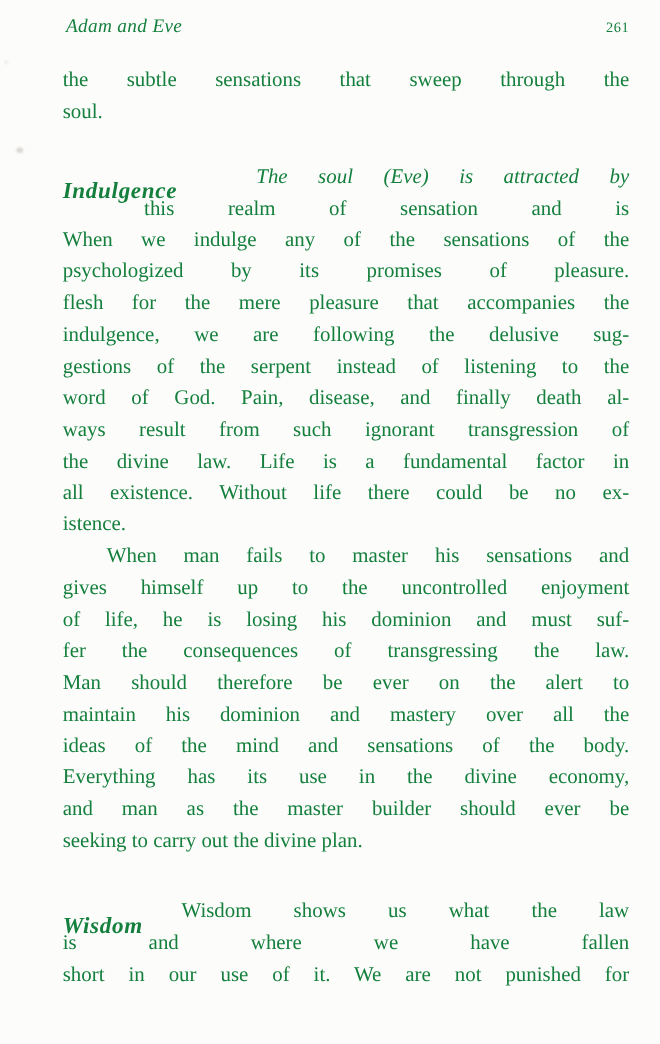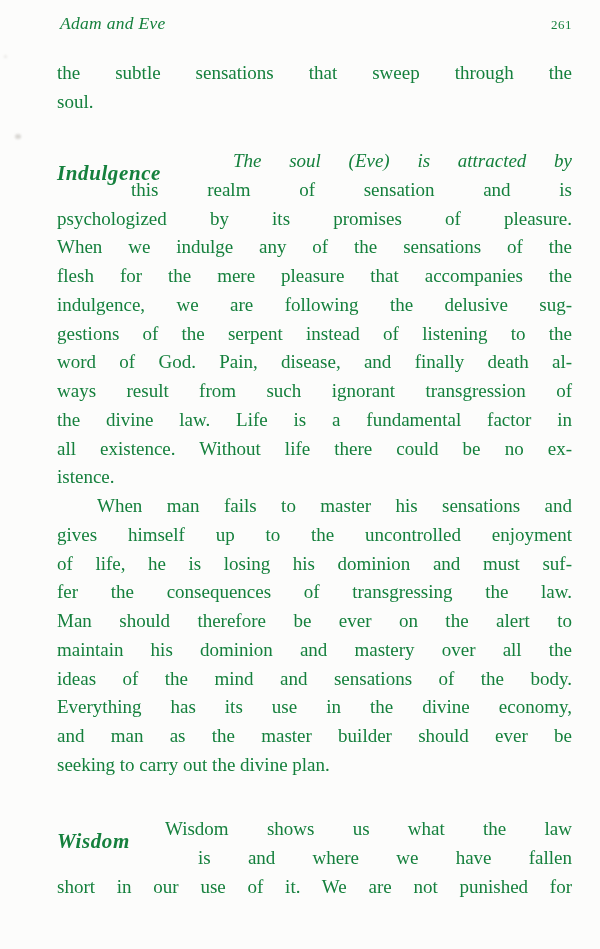--- a/index.html
+++ b/index.html
@@ -57,21 +57,21 @@
     font-style: italic;
     font-weight: 700;
     font-size: 21px;
     line-height: 28.75px;
     letter-spacing: 0.6px;
     margin-top: 12px;
   }
   .ind-a { margin-left: 176px; font-style: italic; }
   .ind-b { margin-left: 74px; }
   .ind-c { margin-left: 108px; }
-  .ind-d { margin-left: 141px; }
+  .ind-d { }
   .indent-first { margin-left: 40px; }
 
   .speck {
     position: absolute;
     border-radius: 50%;
     filter: blur(1px);
   }
   .speck-1 { left: 15px; top: 134px; width: 6px; height: 5px; background: #d8d6d2; }
   .speck-2 { left: 4px;  top: 55px;  width: 3px; height: 3px; background: #e8e7e4; }
 </style>
@@ -92,22 +92,22 @@
 
     <section class="para para-intro">
       <div class="line">the subtle sensations that sweep through the</div>
       <div class="line lastline">soul.</div>
     </section>
 
     <section class="para sec-indulgence">
       <div class="sidehead">Indulgence</div>
       <div class="line ind-a">The soul (Eve) is attracted by</div>
       <div class="line ind-b">this realm of sensation and is</div>
+      <div class="line">When we indulge any of the sensations of the</div>
       <div class="line">psychologized by its promises of pleasure.</div>
-      <div class="line">When we indulge any of the sensations of the</div>
       <div class="line">flesh for the mere pleasure that accompanies the</div>
       <div class="line">indulgence, we are following the delusive sug-</div>
       <div class="line">gestions of the serpent instead of listening to the</div>
       <div class="line">word of God. Pain, disease, and finally death al-</div>
       <div class="line">ways result from such ignorant transgression of</div>
       <div class="line">the divine law. Life is a fundamental factor in</div>
       <div class="line">all existence. Without life there could be no ex-</div>
       <div class="line lastline">istence.</div>
     </section>
 

